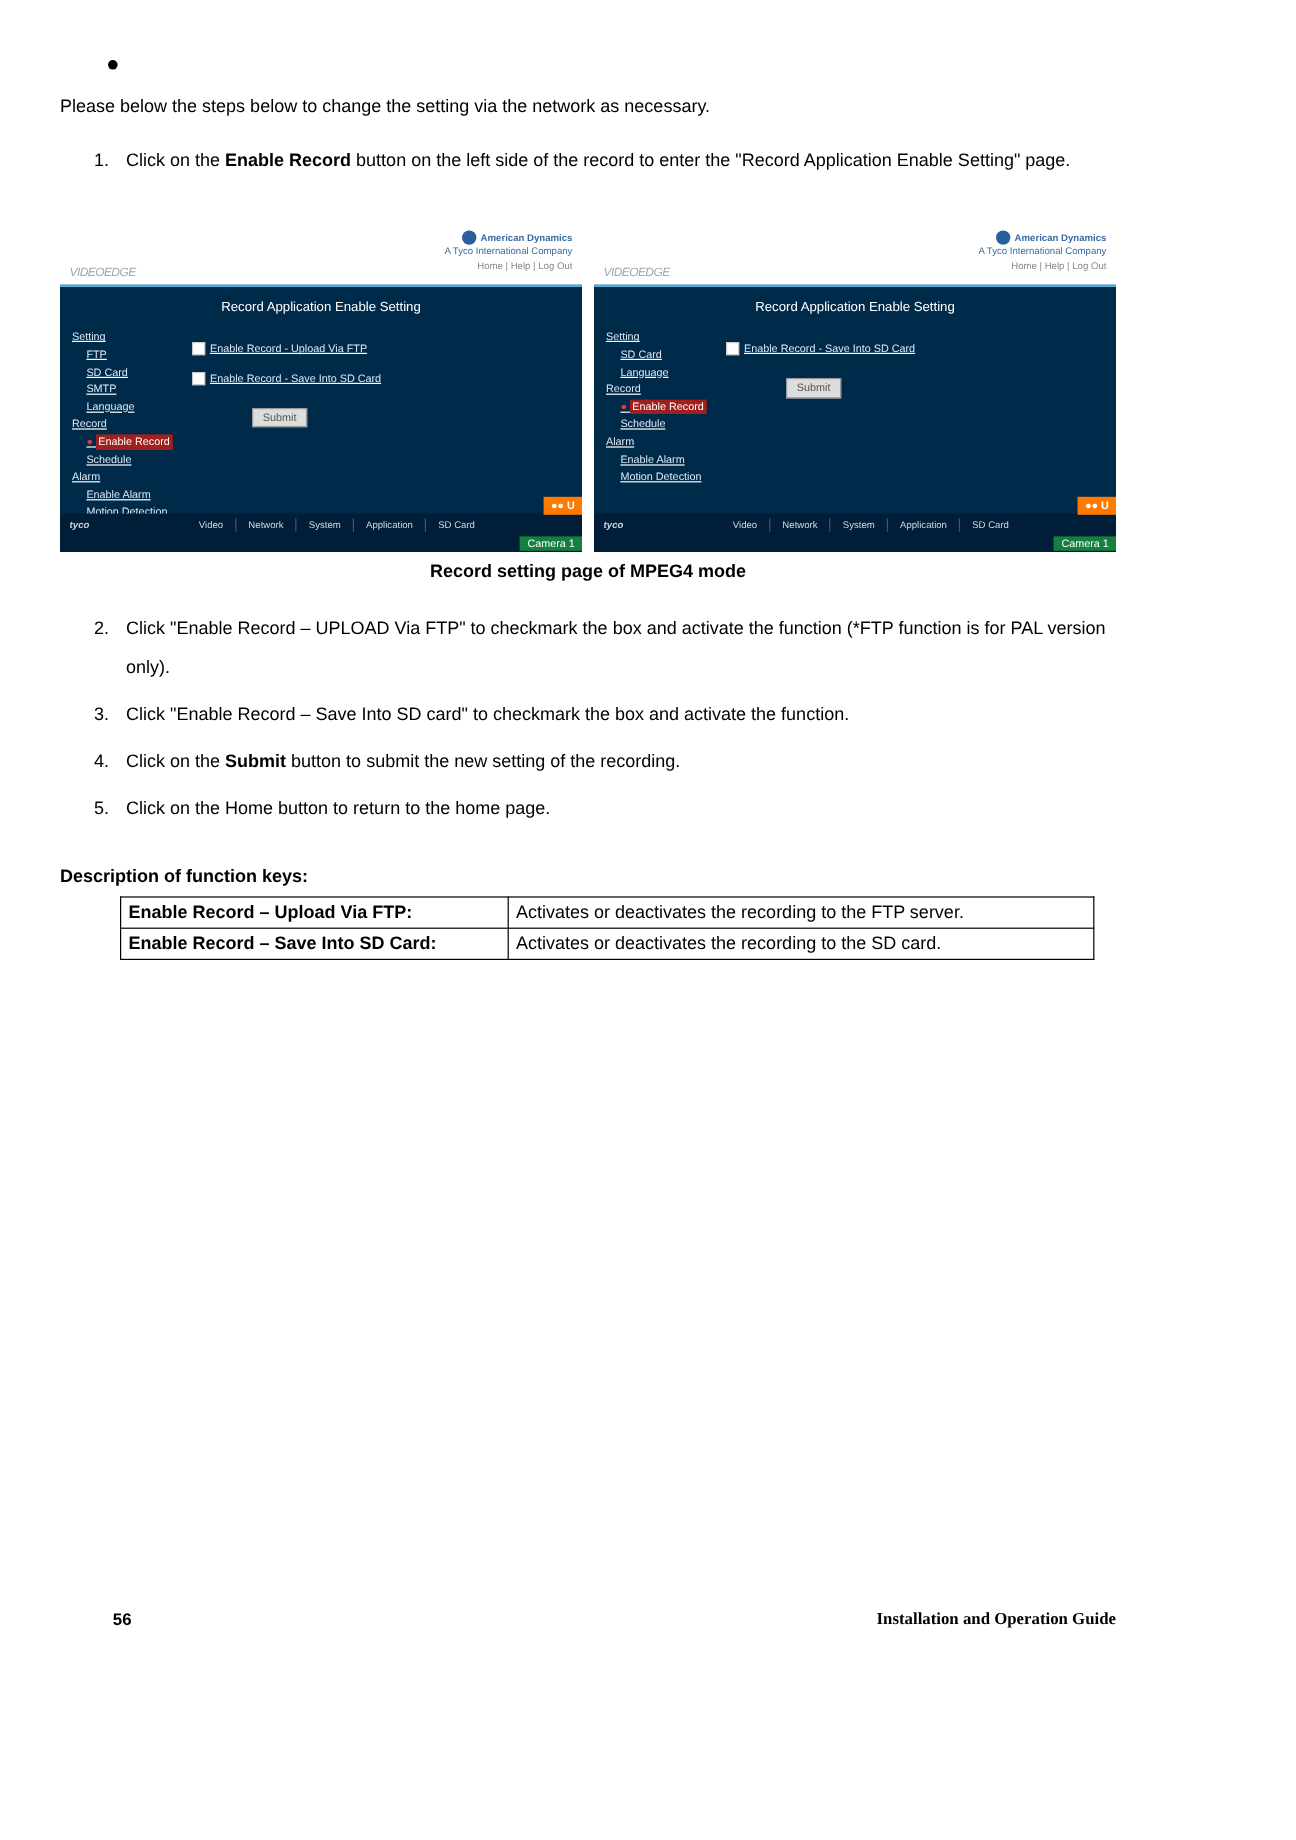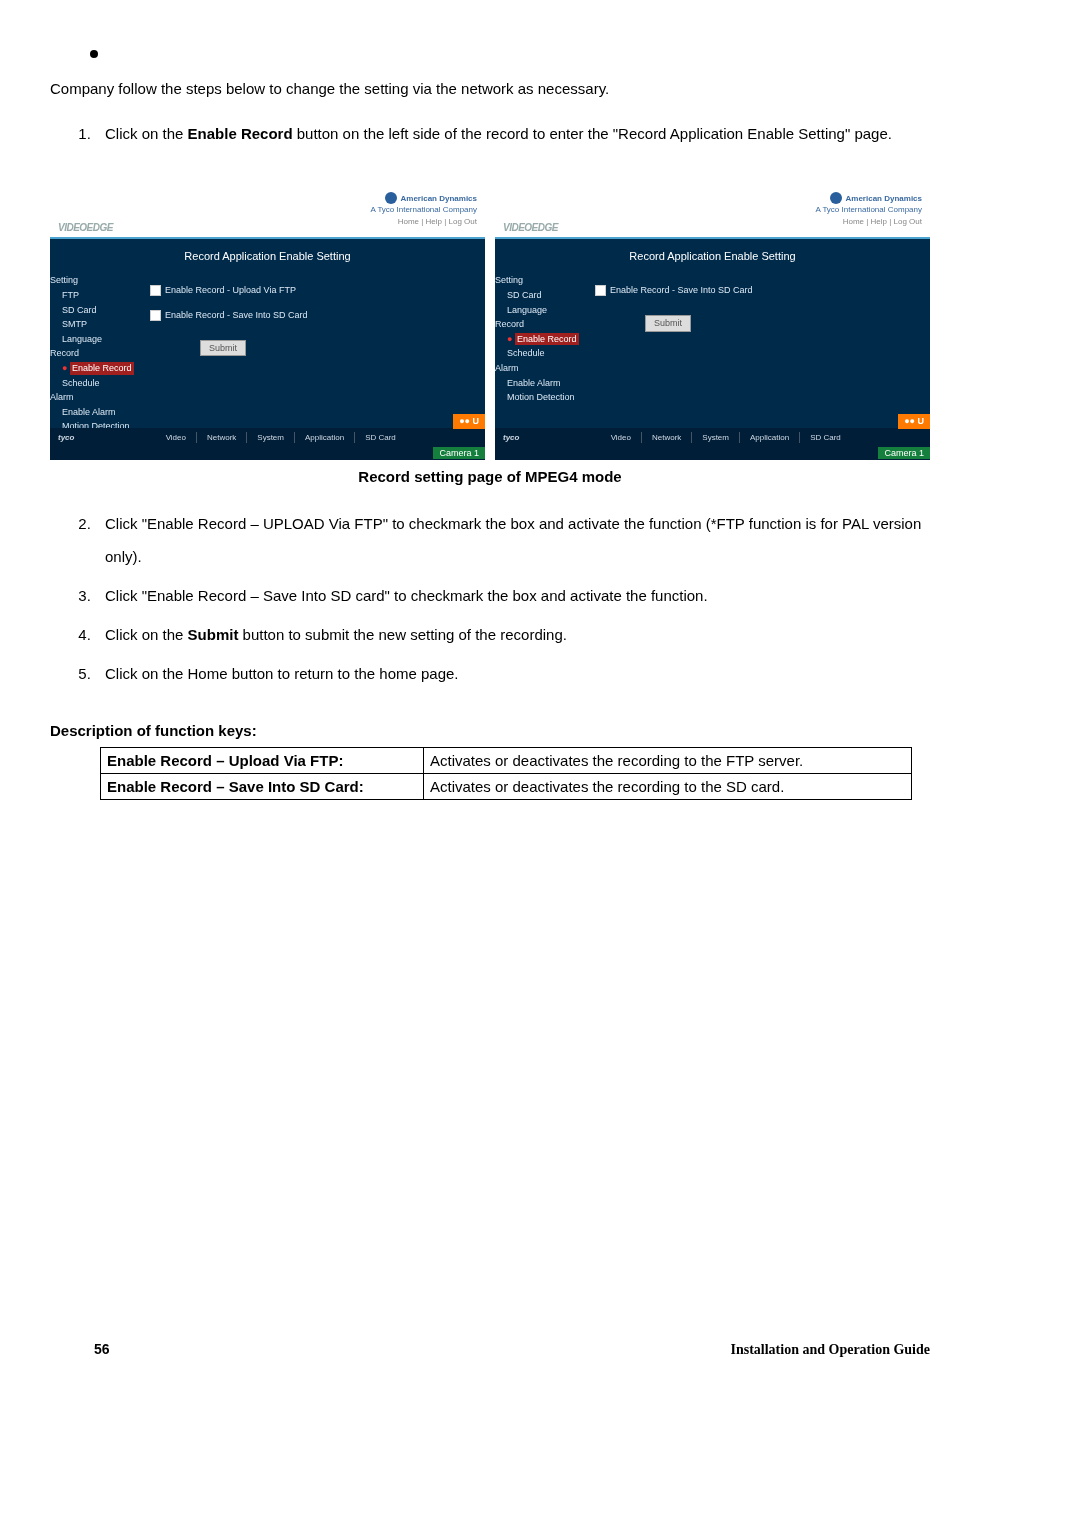--- a/index.html
+++ b/index.html
@@ -44,33 +44,33 @@
   .shot-header {
     background:#fff;
     color:#555;
     padding:4px 8px 2px 8px;
     display:flex;
     justify-content:space-between;
     align-items:center;
     border-bottom:2px solid #4aa3d0;
     font-size:10px;
   }
-  .brand { font-style:italic; font-weight:bold; color:#9aa; letter-spacing:-0.5px;margin-top:37px;}
+  .brand { font-style:italic; font-weight:normal; color:#9aa; letter-spacing:-0.5px;margin-top:37px;}
   .brand-right { display:flex; flex-direction:column; align-items:flex-end; font-size:8px; color:#3a6aa0;}
   .brand-right .hd { font-weight:bold; display:flex; gap:4px; align-items:center;}
   .globe { width:12px; height:12px; border-radius:50%; background:#2a5f9e; display:inline-block;}
   .toplinks { font-size:8px; color:#888;}
 
   .panel-title {
     text-align:center;
     color:#fff;
     font-size:11px;
     padding:10px 0 8px 0;
   }
-  .shot-body { display:flex; padding:0 0;}
+  .shot-body { display:flex; padding:0 10px;text-decoration:underline;}
   .sidebar { width:100px; font-size:9px; color:#dce8f4;}
   .sidebar .lvl0 { margin:2px 0;}
   .sidebar .lvl1 { margin:2px 0 2px 12px;}
   .sidebar .active { background:#a02020; color:#fff; padding:0 2px; display:inline-block;}
   .sidebar .dot { color:#e33; }
   .content { flex:1; font-size:9px; color:#dce8f4;}
   .chk-row { display:flex; align-items:center; gap:4px; margin:12px 0;}
   .chk { width:9px; height:9px; border:1px solid #ccc; background:#fff;}
   .submit-btn {
     margin:6px auto 0 50px;
@@ -128,21 +128,21 @@
   .page-footer .pn { font-weight:bold;margin-left:44px;}
   .page-footer .guide { font-weight:bold; font-family: "Times New Roman", serif;}
 </style>
 </head>
 <body>
 
 <div class="section-title">
   <span class="bullet-dot"></span>
 </div>
 
-<p class="intro">Company follow the steps below to change the setting via the network as necessary.</p>
+<p class="intro">Please below the steps below to change the setting via the network as necessary.</p>
 
 <ol class="steps" start="1">
   <li>
     <span>Click on the </span><span class="bold">Enable Record</span><span> button on the left side of the record to enter the "Record Application Enable Setting" page.</span>
   </li>
 </ol>
 
 <div class="shots">
 
   <div class="shot">

